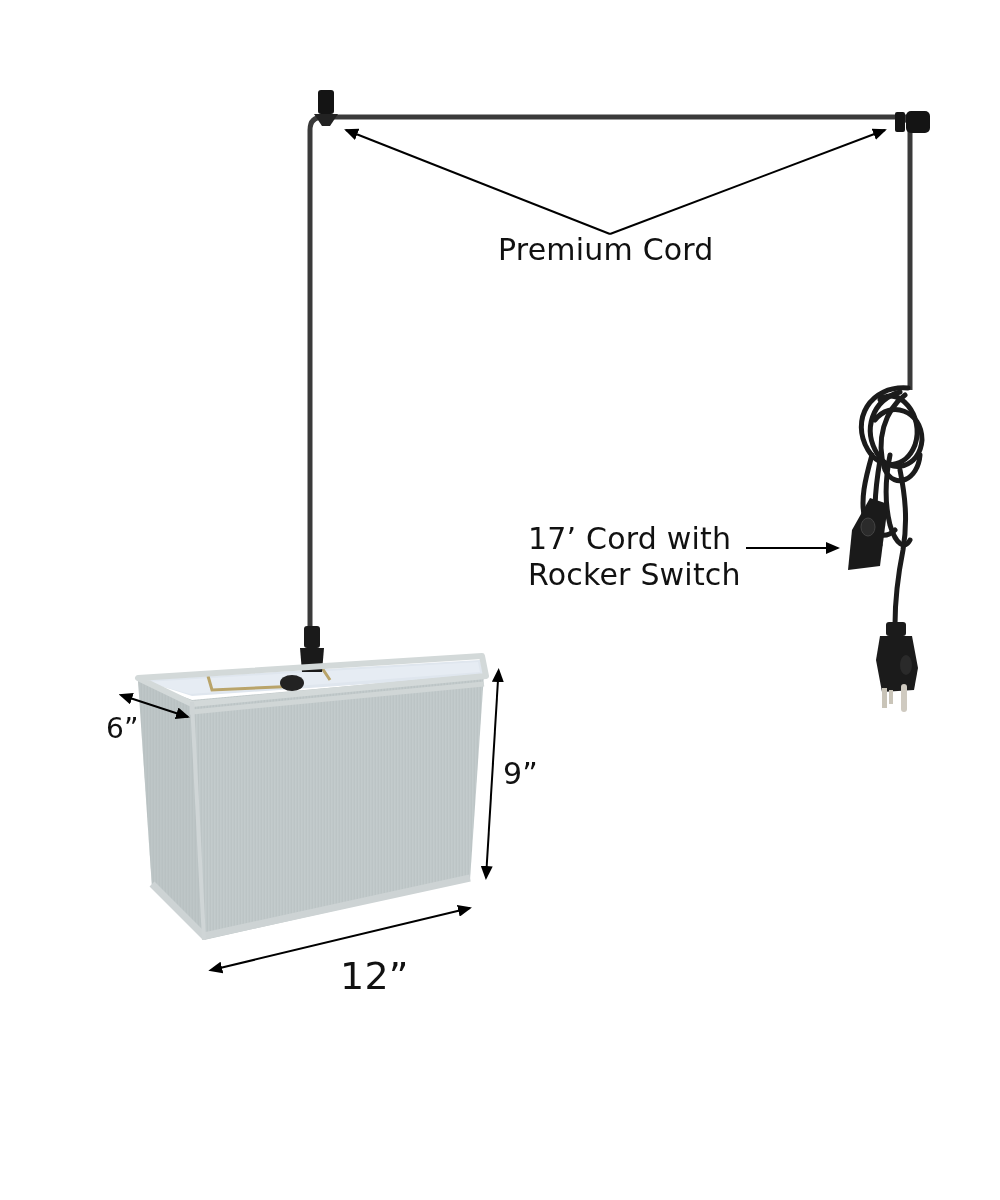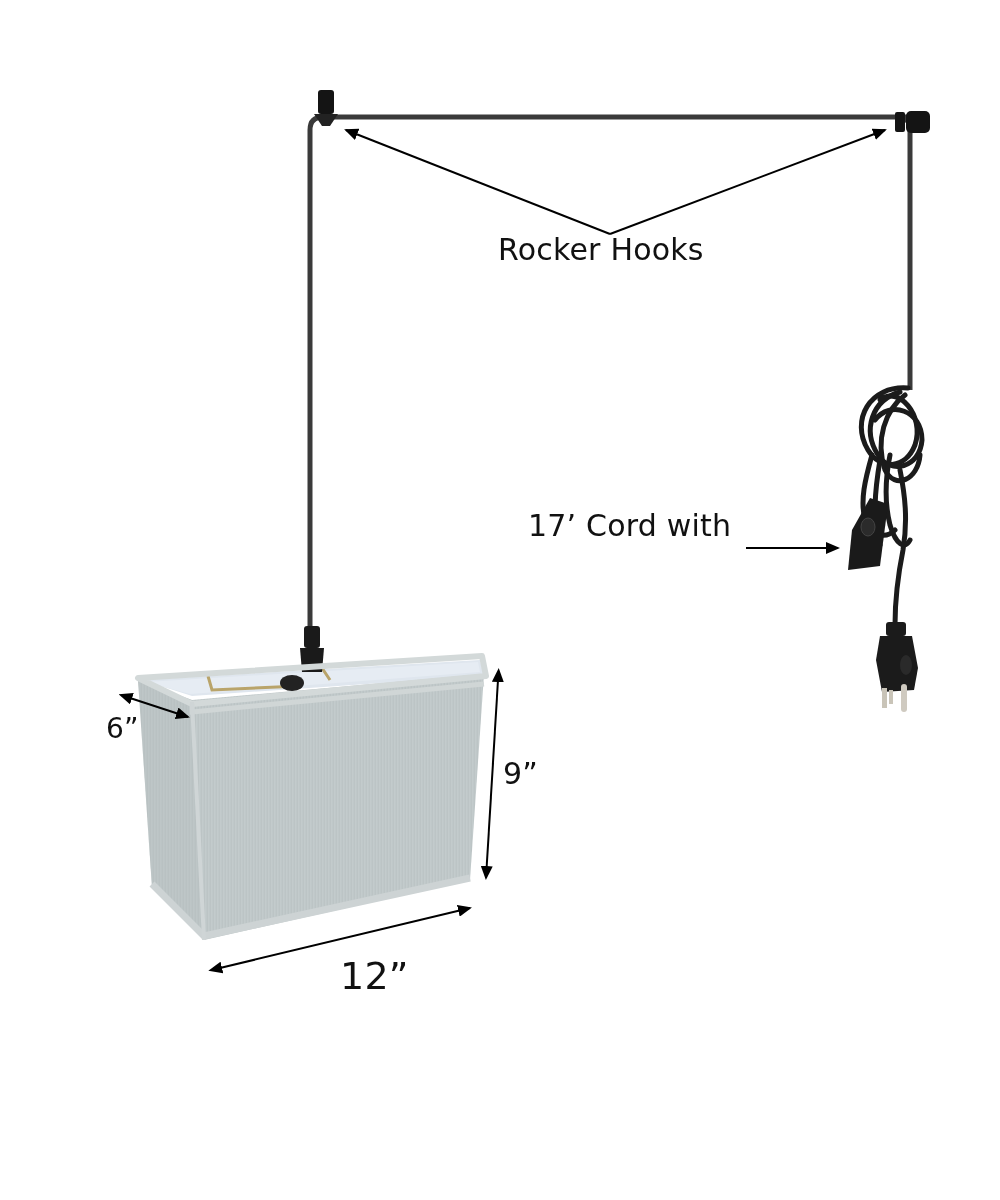--- a/index.html
+++ b/index.html
@@ -2,21 +2,21 @@
 <html><head>
 <meta charset="utf-8">
 <style>
   html, body { margin:0; padding:0; background:#ffffff; }
   body { width:1000px; height:1200px; position:relative; overflow:hidden;
          font-family:"DejaVu Sans", sans-serif; }
   svg.scene { position:absolute; left:0; top:0; }
   .label { position:absolute; color:#111; font-family:"DejaVu Sans", sans-serif;
            white-space:nowrap; letter-spacing:0.2px; }
   #lbl-hooks { left:498px; top:232px; font-size:30px; }
-  #lbl-cord { left:528px; top:508px; font-size:30px; line-height:36px; }
+  #lbl-cord { left:528px; top:521px; font-size:30px; line-height:36px; }
   #lbl-depth { left:106px; top:712px; font-size:28px; }
   #lbl-height { left:503px; top:756px; font-size:30px; }
   #lbl-width { left:340px; top:954px; font-size:38px; }
 </style>
 </head>
 <body>
 
 <svg class="scene" width="1000" height="1200" viewBox="0 0 1000 1200">
   <defs>
     <marker id="ah" markerWidth="14" markerHeight="12" refX="12" refY="6" orient="auto" markerUnits="userSpaceOnUse">
@@ -108,19 +108,20 @@
     <line x1="130" y1="698" x2="188" y2="717" stroke="#000" stroke-width="2" marker-start="url(#ahs)" marker-end="url(#ah)"></line>
   </g>
   <g>
     <line x1="498" y1="680" x2="486" y2="878" stroke="#000" stroke-width="2" marker-start="url(#ahs)" marker-end="url(#ah)"></line>
   </g>
   <g>
     <line x1="220" y1="968" x2="470" y2="908" stroke="#000" stroke-width="2" marker-start="url(#ahs)" marker-end="url(#ah)"></line>
   </g>
 </svg>
 
-<div class="label" id="lbl-hooks">Rocker Hooks</div>
+<div class="label" id="lbl-hooks">Premium Cord</div>
 <div class="label" id="lbl-cord">
   <div>17’ Cord with</div>
+  <div>Rocker Switch</div>
 </div>
 <div class="label" id="lbl-depth">6”</div>
 <div class="label" id="lbl-height">9”</div>
 <div class="label" id="lbl-width">12”</div>
 
 </body></html>

